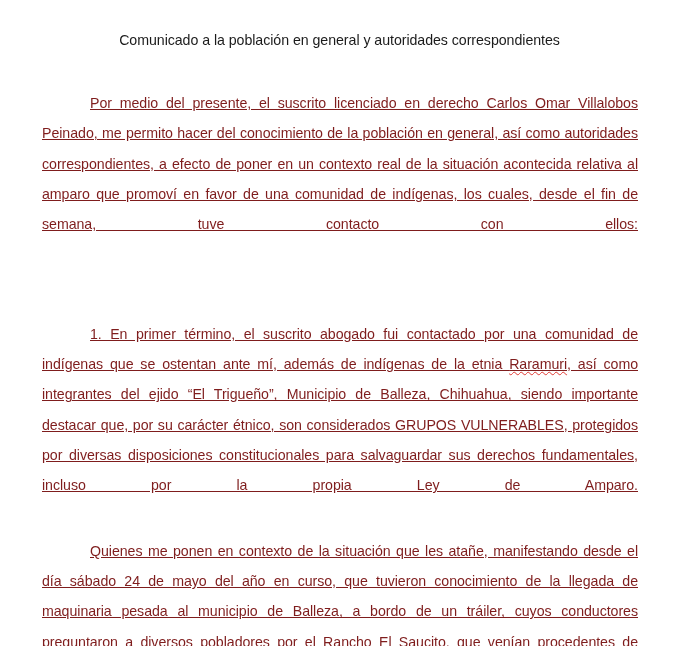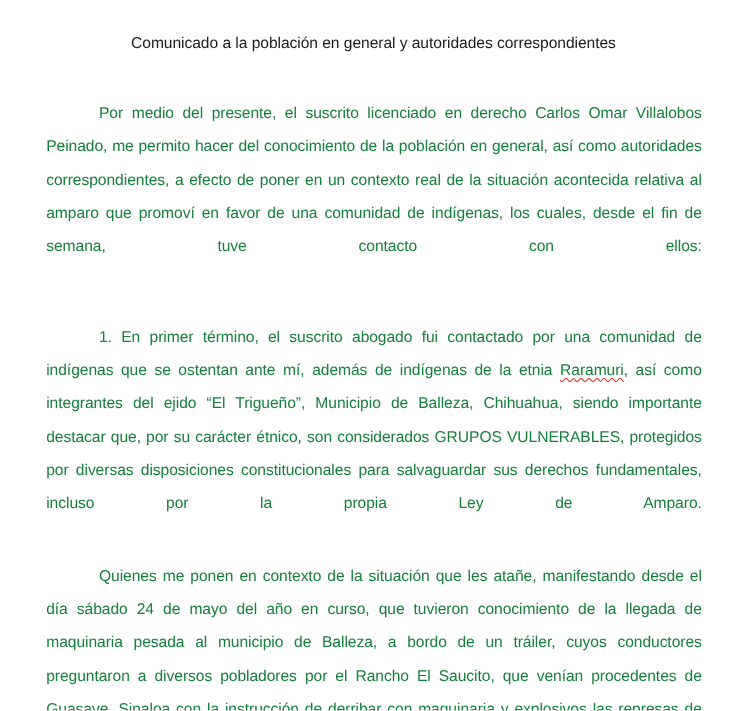--- a/index.html
+++ b/index.html
@@ -45,32 +45,33 @@
     top: 88px;
     width: 596px;
   }
 
   p.para {
     margin: 0;
     font-size: 14.2px;
     line-height: 30.3px;
     text-align: justify;
     text-justify: inter-word;
-    color: #15803d;
+    color: #7f1d1d;
     letter-spacing: -0.05px;
     -webkit-hyphens: none;
     hyphens: none;
+    text-decoration: underline;
   }
 
   p.para.indent {
     text-indent: 48px;
   }
 
   p.gap-large {
-    margin-top: 22px;
+    margin-top: 49px;
   }
 
   p.gap-small {
     margin-top: 5px;
   }
 
   
   p.para::after {
     content: "";
     display: inline-block;

